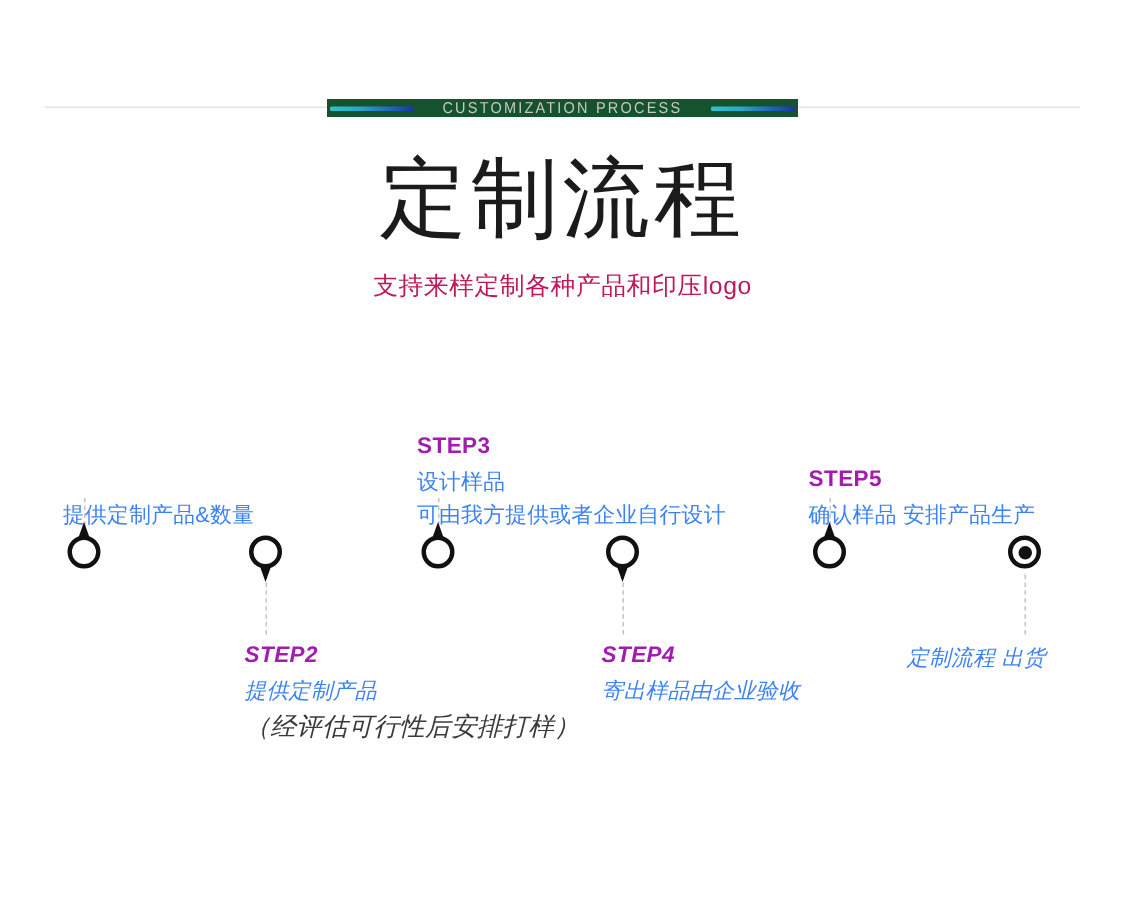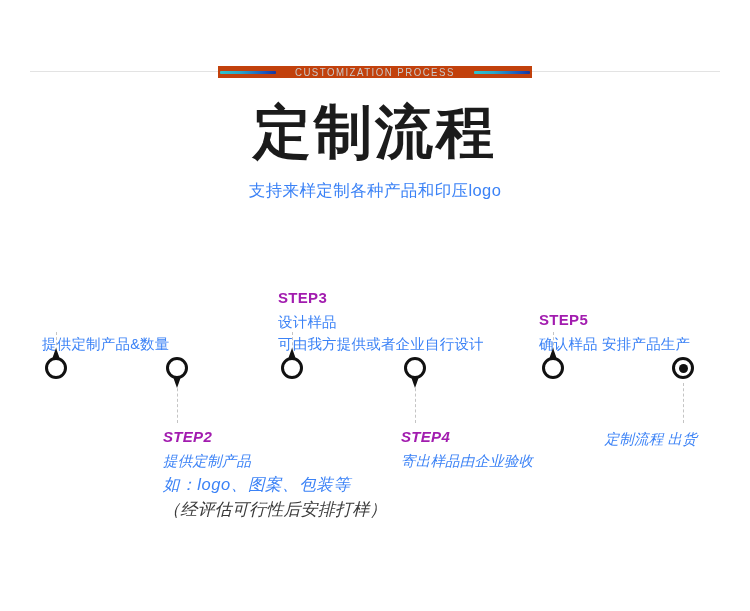--- a/index.html
+++ b/index.html
@@ -35,21 +35,21 @@
     background: #e3e3e3;
   }
   .kicker-rule.left  { left: 30px;  width: 290px; }
   .kicker-rule.right { right: 30px; width: 290px; }
 
   .kicker-inner {
     position: relative;
     display: flex;
     align-items: center;
     gap: 12px;
-    background: #c2410c;
+    background: #14532d;
     padding: 0 2px;
     z-index: 2;
   }
   .kicker-bar {
     width: 56px;
     height: 3px;
     border-radius: 1px;
     background: linear-gradient(to right, #2ec4cd 0%, #2aa7c9 35%, #1b56bd 80%, #17379f 100%);
   }
   .kicker-bar.rtl {
@@ -64,34 +64,34 @@
   }
 
   
   .title {
     position: absolute;
     left: 0;
     top: 100px;
     width: 750px;
     text-align: center;
     font-family: "Liberation Serif", "DejaVu Serif", serif;
-    font-weight: bold;
+    font-weight: normal;
     font-size: 58px;
     letter-spacing: 3px;
     color: #1b1b1b;
     line-height: 1.15;
   }
   .subtitle {
     position: absolute;
     left: 0;
     top: 180px;
     width: 750px;
     text-align: center;
     font-size: 16.5px;
-    color: #3b82f6;
+    color: #be185d;
     letter-spacing: 0.4px;
   }
 
   
   .timeline {
     position: absolute;
     left: 0;
     top: 250px;
     width: 750px;
     height: 290px;
@@ -232,21 +232,20 @@
       </div>
       <div class="node" style="left: 177px;">
         <div class="marker down">
           <span class="tail"></span>
           <span class="ring"></span>
         </div>
         <div class="connector down" style="height: 40px;"></div>
         <div class="label below align-left">
           <div class="step-no">STEP2</div>
           <div class="step-line">提供定制产品</div>
-          <div class="step-line big">如：logo、图案、包装等</div>
           <div class="step-line small">（经评估可行性后安排打样）</div>
         </div>
       </div>
       <div class="node" style="left: 292px;">
         <div class="marker up">
           <span class="tail"></span>
           <span class="ring"></span>
         </div>
         <div class="connector up" style="height: 34px;"></div>
         <div class="label above align-left">

